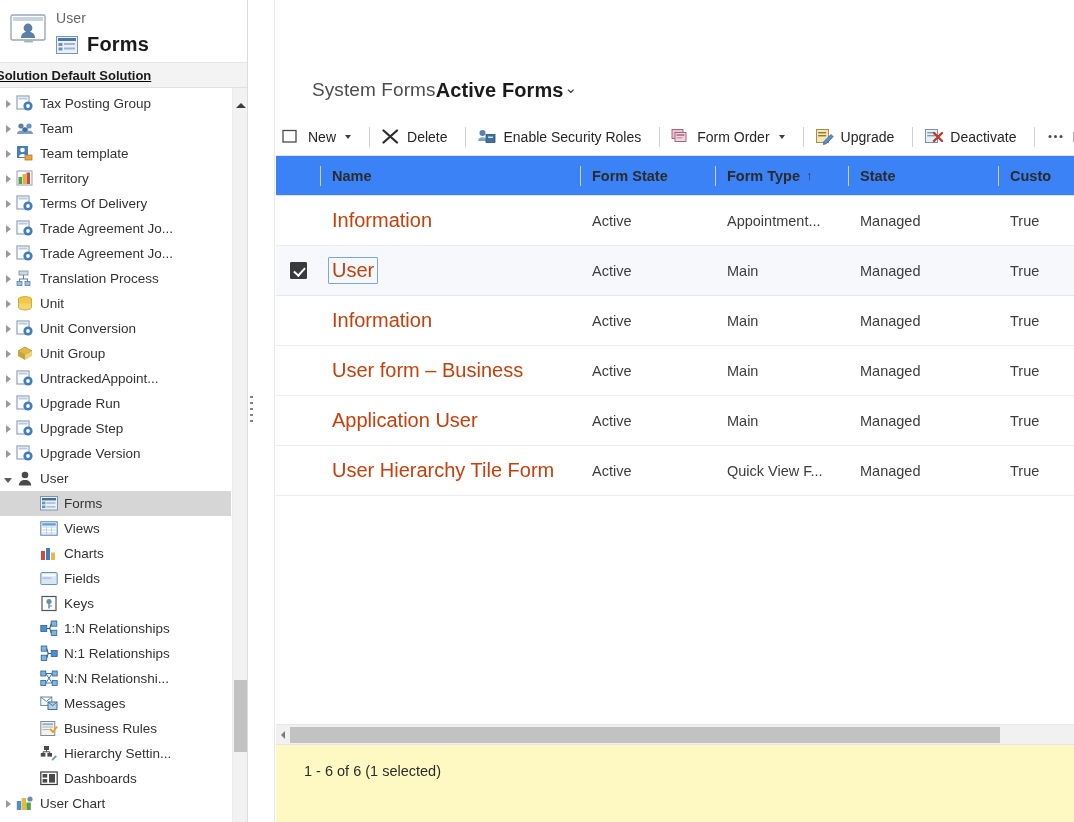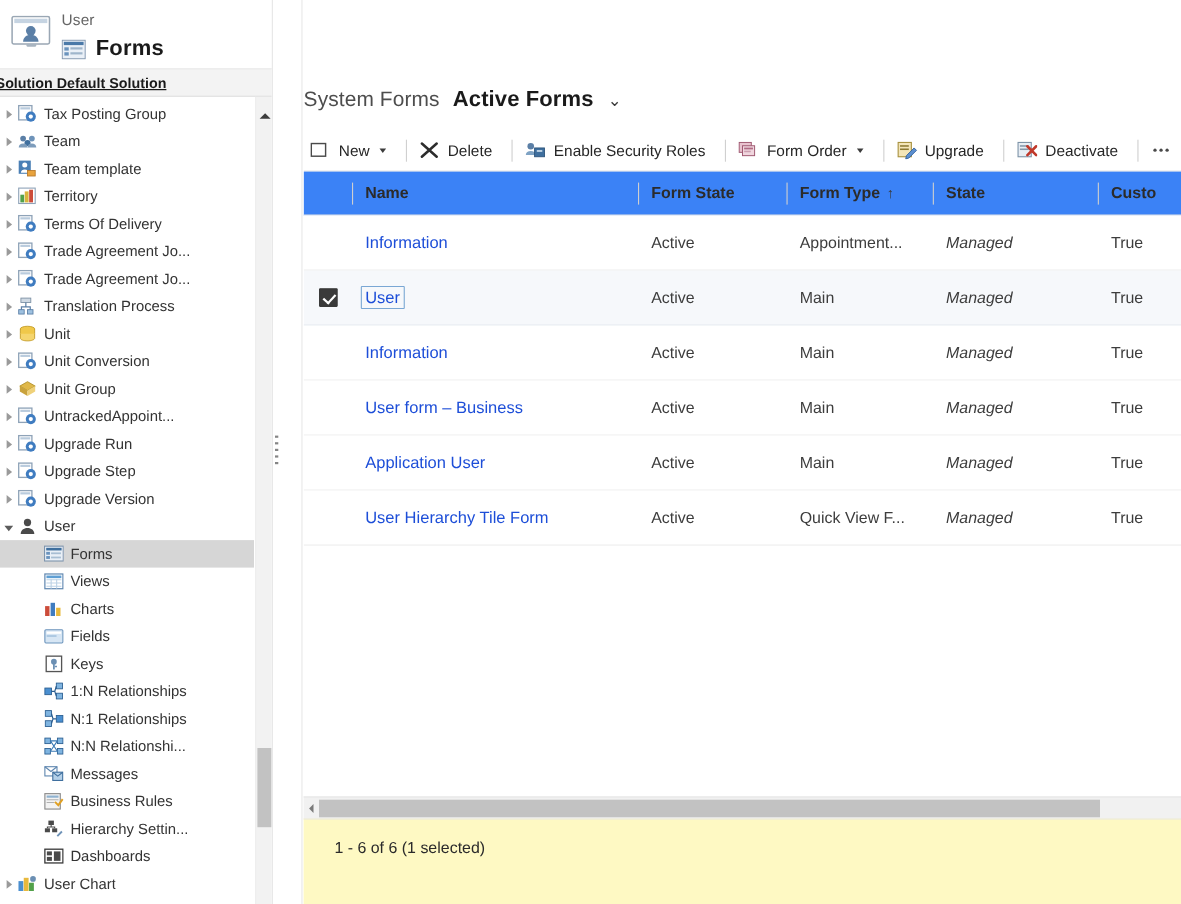--- a/index.html
+++ b/index.html
@@ -190,22 +190,22 @@
   }
 
   .view-header {
     height: 118px;
     display: flex;
     align-items: flex-end;
     padding: 0 0 16px 0;
   }
   .view-header-inner {
     display: flex;
-    align-items: center;
-    gap: 12px;
+    align-items: flex-start;
+    margin-left: 36px;
   }
   .vh-system {
     font-size: 19px;
     color: #4d4d4d;
     letter-spacing: .1px;
   }
   .vh-active {
     font-size: 20px;
     font-weight: bold;
     color: #1a1a1a;
@@ -306,26 +306,26 @@
     padding-left: 12px;
     font-size: 14.5px;
     color: #3d3d3d;
     white-space: nowrap;
     overflow: hidden;
   }
   .gr-check { width: 44px; flex: 0 0 44px; padding-left: 0; justify-content: center; }
   .gr-name { width: 260px; flex: 0 0 260px; }
   .gr-formstate { width: 135px; flex: 0 0 135px; }
   .gr-formtype { width: 133px; flex: 0 0 133px; }
-  .gr-state { width: 150px; flex: 0 0 150px; font-style: italic; }
+  .gr-state { width: 150px; flex: 0 0 150px; }
   .gr-cust { width: 120px; flex: 0 0 120px; }
 
   .name-link {
-    color: #1d4ed8;
-    font-size: 15px;
+    color: #c2410c;
+    font-size: 20px;
     text-decoration: none;
     cursor: pointer;
   }
   .name-link.focused {
     border: 1px solid #7aa7d4;
     padding: 1px 3px;
     margin: -2px -4px;
     border-radius: 1px;
   }
 

